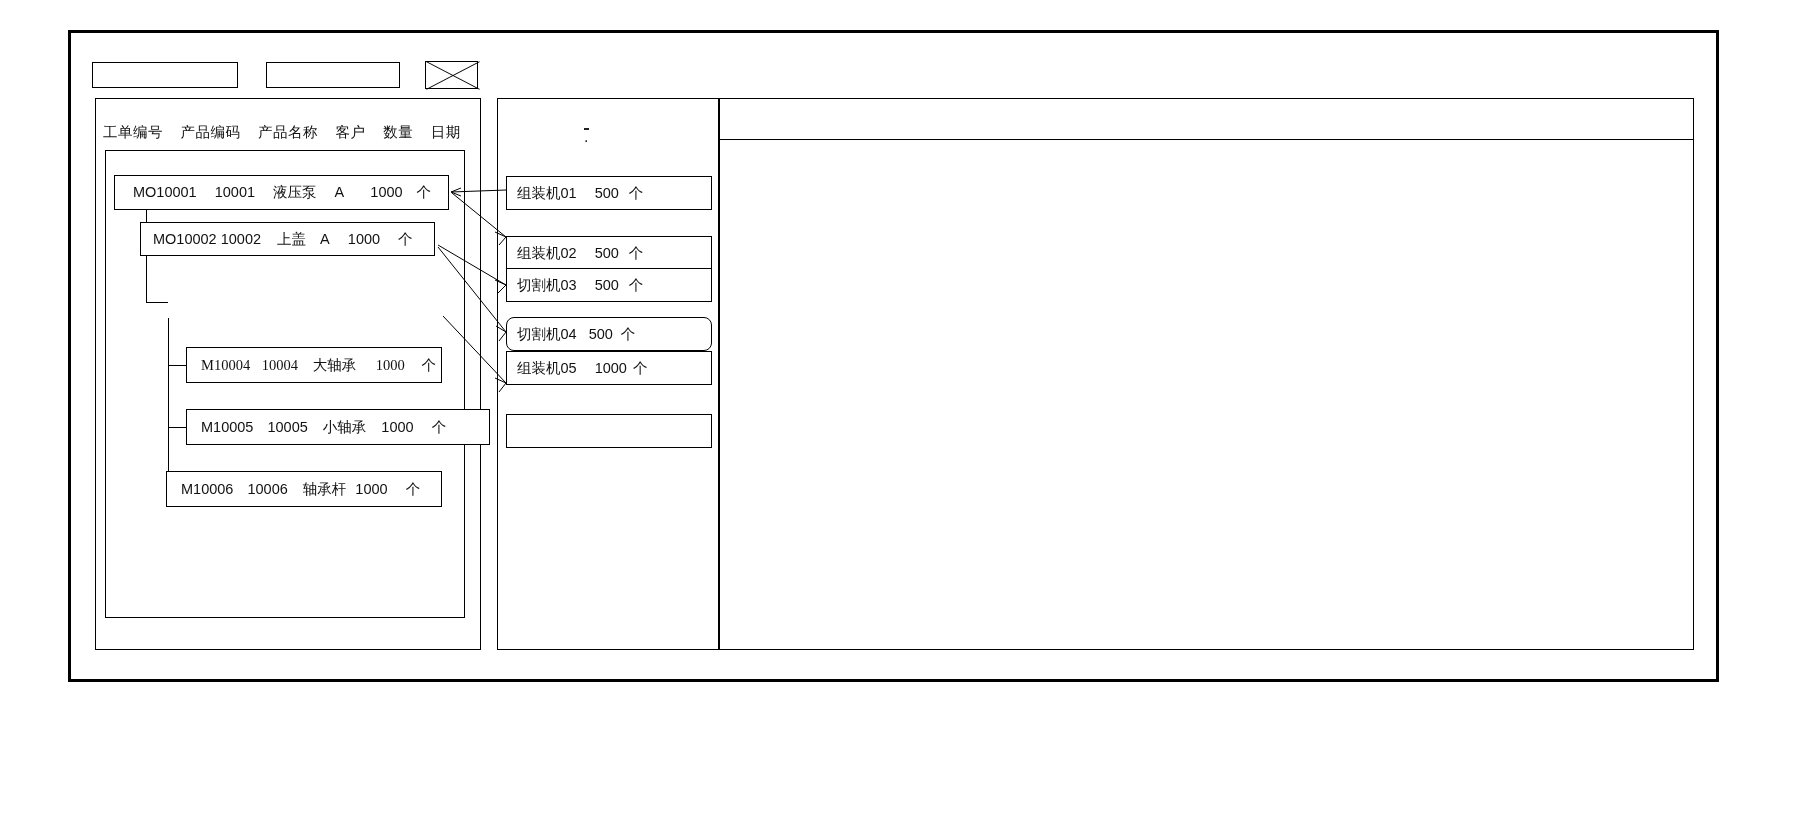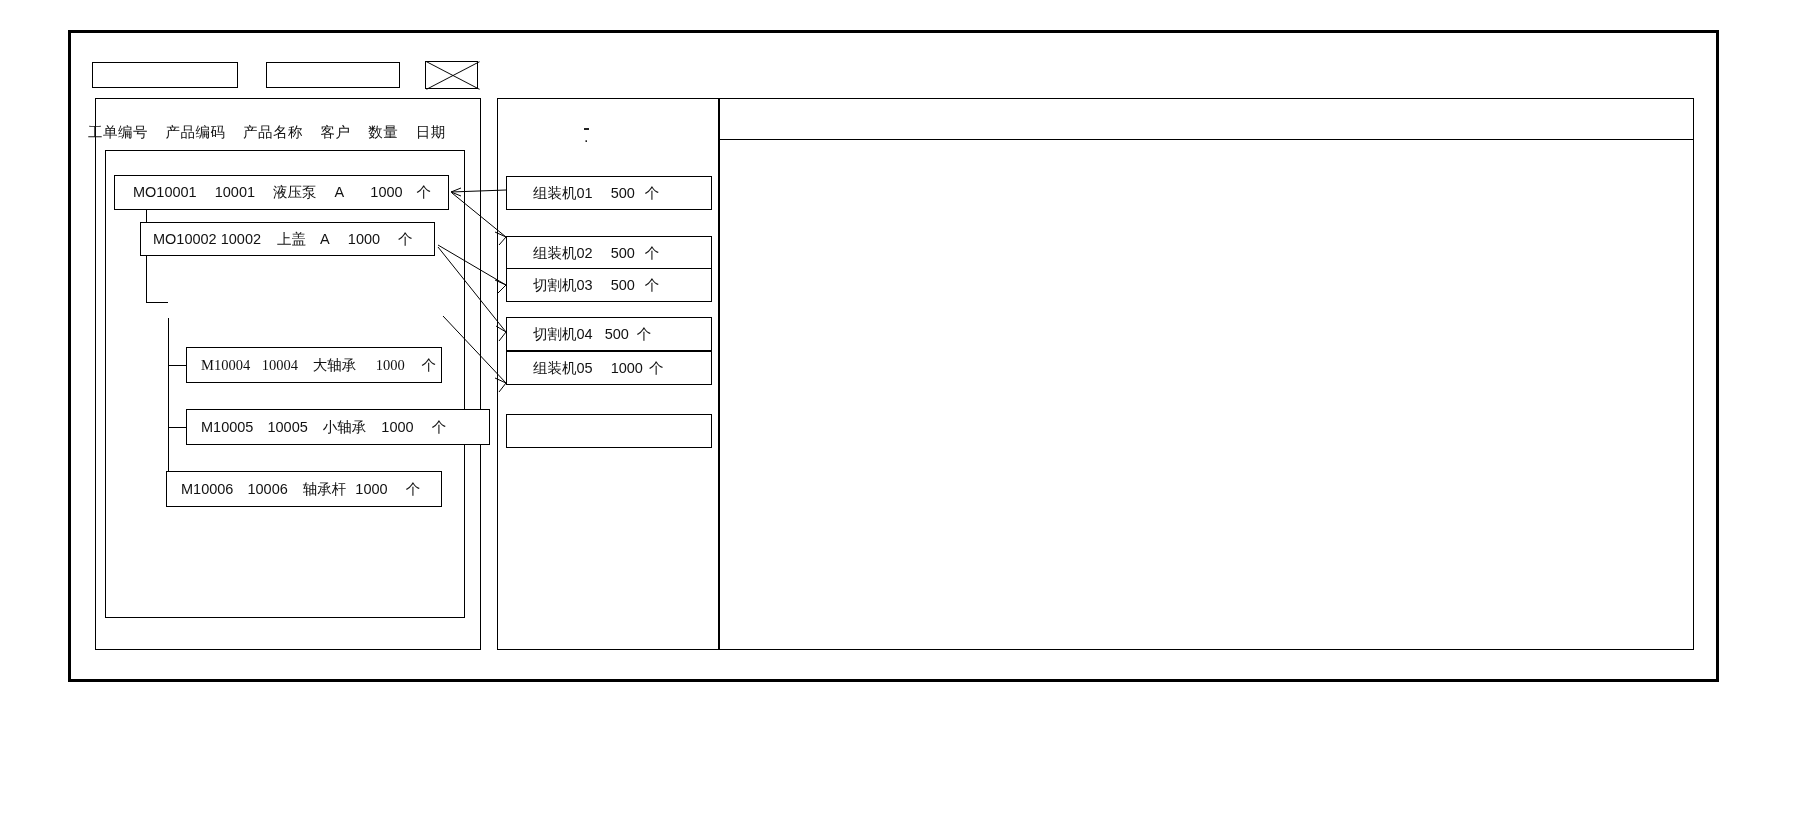--- a/index.html
+++ b/index.html
@@ -61,21 +61,21 @@
     left: 95px;
     top: 98px;
     width: 386px;
     height: 552px;
     border: 1px solid #000000;
     box-sizing: border-box;
     background: #ffffff;
   }
   .left-columns {
     position: absolute;
-    left: 88px;
+    left: 103px;
     top: 123px;
     font-size: 14.5px;
     letter-spacing: 0.5px;
     white-space: nowrap;
     color: #111111;
   }
   .left-columns span { margin-right: 13px; }
   .left-columns span:last-child { margin-right: 0; }
 
   .tree-box {
@@ -139,21 +139,21 @@
     width: 206px;
     height: 34px;
     border: 1px solid #000000;
     box-sizing: border-box;
     background: #ffffff;
     display: flex;
     align-items: center;
     font-size: 14.5px;
     color: #111111;
     white-space: nowrap;
-    padding-left: 26px;
+    padding-left: 10px;
   }
   .machine .m-name { display: inline-block; }
   .machine .m-qty  { display: inline-block; margin-left: 18px; }
   .machine .m-unit { display: inline-block; margin-left: 10px; }
 
   
   .right-panel {
     position: absolute;
     left: 719px;
     top: 98px;
@@ -286,21 +286,21 @@
     <span class="m-qty">500</span>
     <span class="m-unit">个</span>
   </div>
 
   <div class="machine" style="top:268px;">
     <span class="m-name">切割机03</span>
     <span class="m-qty">500</span>
     <span class="m-unit">个</span>
   </div>
 
-  <div class="machine" style="top:317px;">
+  <div class="machine" style="top:317px;border-radius:8px;">
     <span class="m-name">切割机04</span>
     <span class="m-qty" style="margin-left:12px">500</span>
     <span class="m-unit" style="margin-left:8px">个</span>
   </div>
 
   <div class="machine" style="top:351px;">
     <span class="m-name">组装机05</span>
     <span class="m-qty">1000</span>
     <span class="m-unit" style="margin-left:6px">个</span>
   </div>

